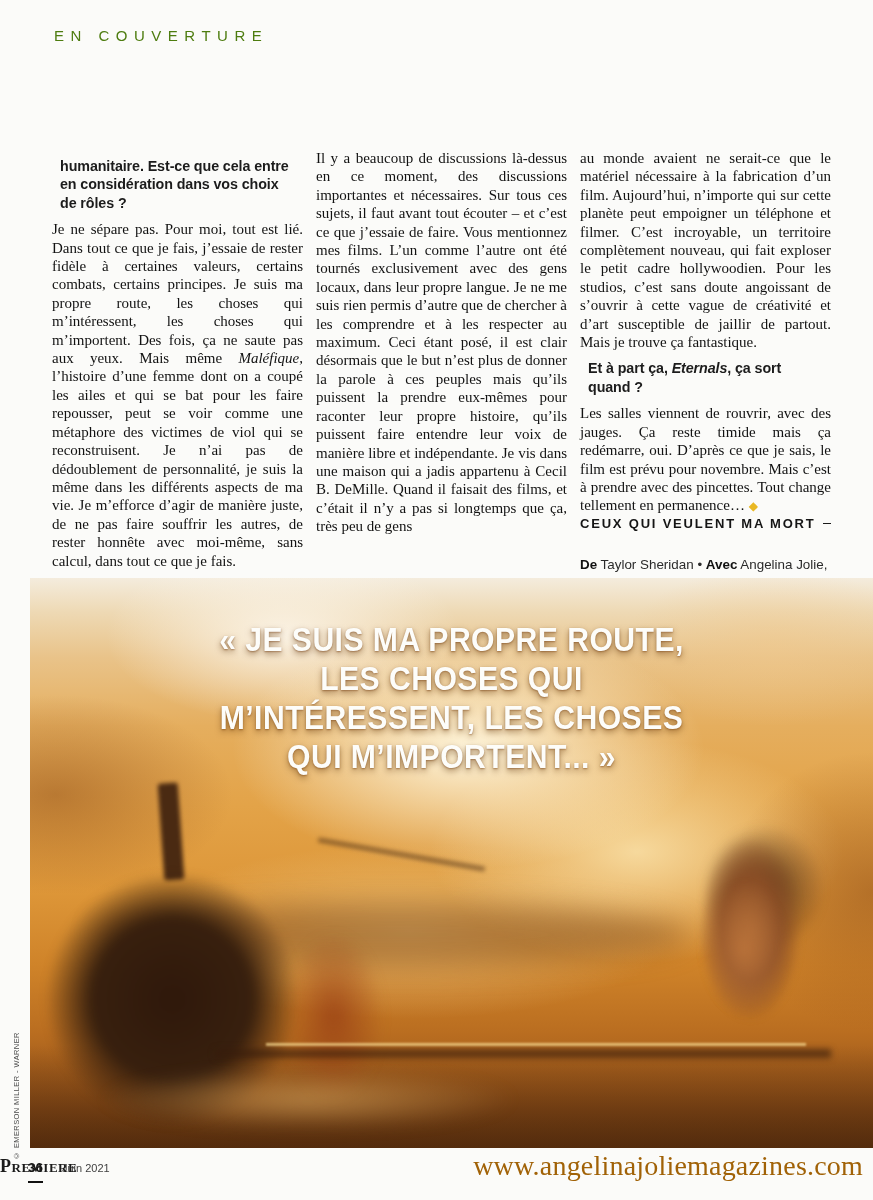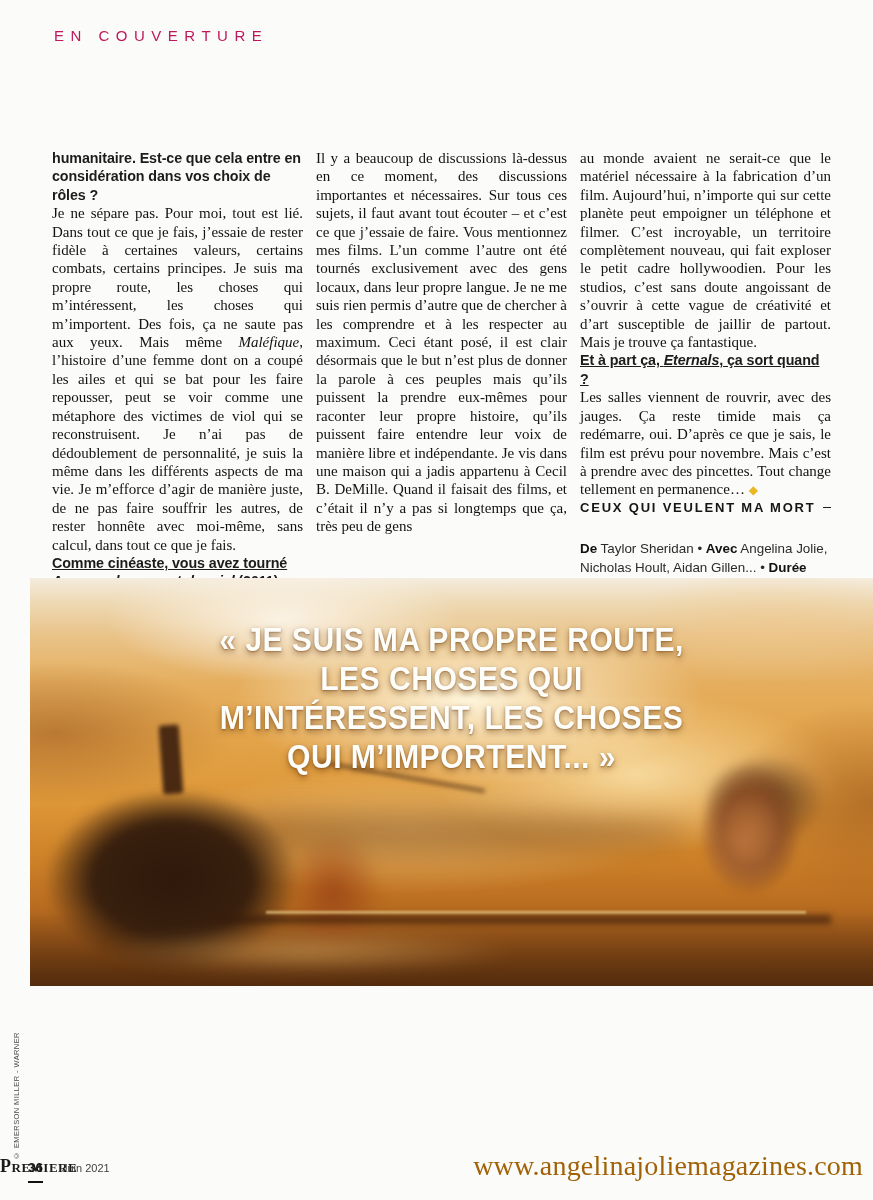--- a/index.html
+++ b/index.html
@@ -5,60 +5,60 @@
   html,body{margin:0;padding:0;}
   body{
     width:873px;height:1200px;position:relative;overflow:hidden;
     background:#fbfbf9;
     font-family:"Liberation Sans",sans-serif;
     color:#131313;
   }
   
   .kicker{
     position:absolute;left:54px;top:27px;
-    font-size:15px;letter-spacing:6.5px;font-weight:500;color:#be185d;
+    font-size:15px;letter-spacing:6.5px;font-weight:500;color:#4d7c0f;
   }
   
   .columns{
     position:absolute;left:52px;top:149px;width:779px;height:429px;
     display:flex;gap:13px;
   }
   .col{flex:0 0 251px;width:251px;}
   .col.third{display:flex;flex-direction:column;}
   p.q{
-    margin:0;font-family:"Liberation Sans",sans-serif;font-weight:700;
+    margin:8px;font-family:"Liberation Sans",sans-serif;font-weight:700;
     font-size:14.3px;line-height:18.4px;color:#1c1c1c;letter-spacing:-0.1px;
     text-align:left;
   }
   p.q .it{font-style:italic;}
   p.a{
     margin:0;font-family:"Liberation Serif",serif;
     font-size:15px;line-height:18.4px;color:#121212;
     text-align:justify;hyphens:auto;-webkit-hyphens:auto;
   }
   p.a .it{font-style:italic;}
-  .gap{margin-top:13px;text-decoration:underline;}
+  .gap{margin-top:13px;}
   .diamond{color:#e9b824;font-size:12px;font-style:normal;}
   
   .infobox{margin-top:auto;}
   .ib-title-row{display:flex;align-items:center;gap:7px;}
   .ib-title{
     font-weight:700;font-size:13px;letter-spacing:1.8px;color:#151515;
     white-space:nowrap;
   }
   .ib-rule{flex:1;border-top:1.6px solid #1a1a1a;margin-top:1px;}
   .ib-credits{
     margin:24px 0 0;font-size:13.4px;line-height:19.5px;color:#2b2b2b;
     text-align:left;
   }
   .ib-credits b{color:#111;}
   .ib-bottom{border-top:1.6px solid #1a1a1a;margin-top:11px;}
   
   .photo{
-    position:absolute;left:30px;top:578px;width:843px;height:408px;
+    position:absolute;left:30px;top:578px;width:843px;height:570px;
     overflow:hidden;background:#e2a54e;text-decoration:underline;
   }
   .photo>div{position:absolute;}
   .ph-base{inset:0;background:linear-gradient(180deg,
     #f4ecdd 0%,#eed9b4 6%,#e9c389 14%,#e5ae5e 26%,#e3a348 40%,
     #dd9638 55%,#cf8329 68%,#b96d20 80%,#97551a 90%,#6b3a12 100%);}
   .ph-glow{inset:0;background:
     radial-gradient(ellipse 40% 30% at 52% 30%,rgba(255,248,225,.95),rgba(255,248,225,0) 70%),
     radial-gradient(ellipse 30% 22% at 30% 10%,rgba(252,246,235,.9),rgba(252,246,235,0) 70%),
     radial-gradient(ellipse 35% 28% at 72% 48%,rgba(252,232,180,.8),rgba(252,232,180,0) 70%),

